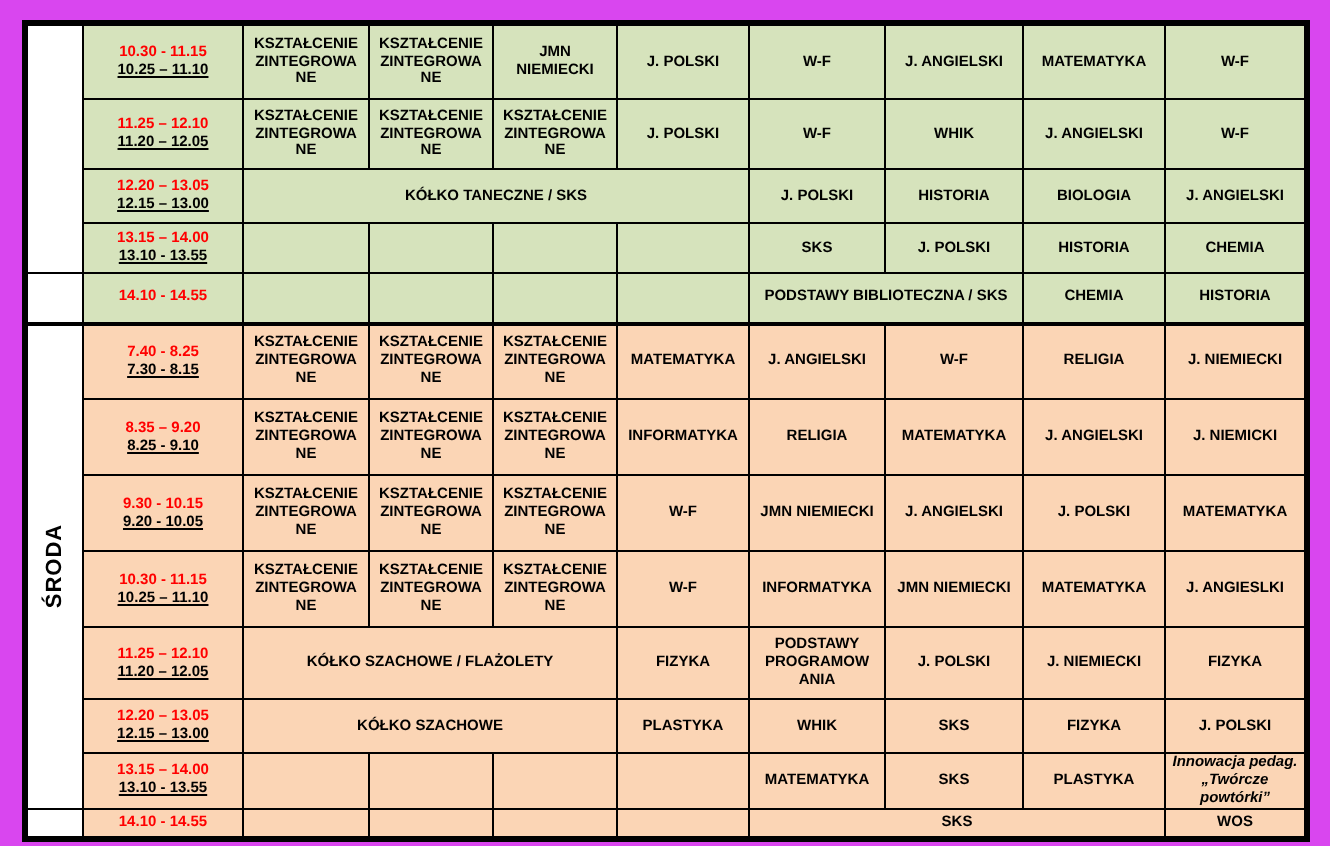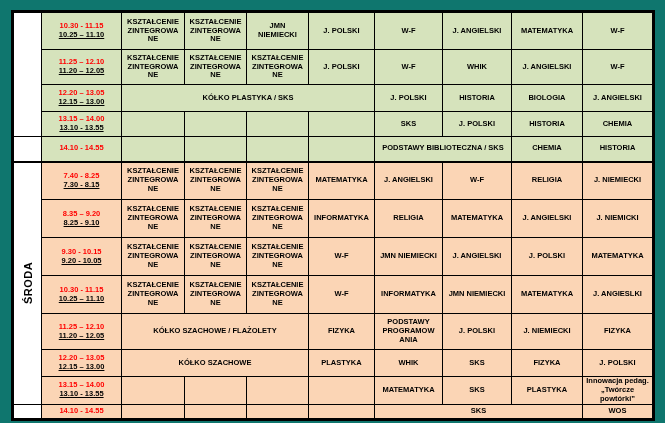--- a/index.html
+++ b/index.html
@@ -1,31 +1,31 @@
 <!DOCTYPE html>
 <html><head>
 <meta charset="utf-8">
 <style>
   html,body{margin:0;padding:0;background:#fff;}
-  .screen{position:relative;width:665px;height:423px;background:#0f766e;overflow:hidden;
+  .screen{position:relative;width:665px;height:423px;background:#d946ef;overflow:hidden;
           font-family:"Liberation Sans",sans-serif;}
   table.tt{position:absolute;left:11px;top:10px;width:641px;border-collapse:collapse;
            table-layout:fixed;border:3px solid #000;}
   table.tt td{border:1px solid #000;padding:0;margin:0;text-align:center;vertical-align:middle;
               font-weight:bold;font-size:7.5px;line-height:1.18;color:#000;white-space:pre-line;
               overflow:hidden;}
   td.day{background:#ffffff;border-right:2px solid #000;position:relative;}
   td.time{font-size:9px;line-height:1.25;border-right:2px solid #000;}
   td.time .t1{color:#ff0000;}
   td.time .t2{color:#000000;text-decoration:underline;}
   tr.g td.time, tr.g td.c{background:#d6e3bc;}
   tr.p td.time, tr.p td.c{background:#fbd5b5;}
   tr.sep td{border-top:2px solid #000;}
   td.thick-top{border-top:2px solid #000;}
-  td.small-left{font-size:6.5px;text-align:left;line-height:1.3;padding:0 1px;}
+  td.small-left{font-size:6.5px;text-align:left;line-height:1.3;padding:0 1px;font-style:italic;}
   .day-label{position:absolute;top:50%;left:50%;transform:translate(-50%,-50%) rotate(-90deg);
              white-space:nowrap;font-size:11px;font-weight:bold;letter-spacing:0.5px;}
 </style>
 </head>
 <body>
 
 <div class="screen">
 <table class="tt">
   <colgroup>
     <col style="width:29px">
@@ -72,21 +72,21 @@
 NE</td>
     <td class="c">J. POLSKI</td>
     <td class="c">W-F</td>
     <td class="c">WHIK</td>
     <td class="c">J. ANGIELSKI</td>
     <td class="c">W-F</td>
   </tr>
 
   <tr class="g" style="height:27px">
     <td class="time"><div class="t1">12.20 – 13.05</div><div class="t2">12.15 – 13.00</div></td>
-    <td class="c" colspan="4">KÓŁKO PLASTYKA / SKS</td>
+    <td class="c" colspan="4">KÓŁKO TANECZNE / SKS</td>
     <td class="c">J. POLSKI</td>
     <td class="c">HISTORIA</td>
     <td class="c">BIOLOGIA</td>
     <td class="c">J. ANGIELSKI</td>
   </tr>
 
   <tr class="g" style="height:25px">
     <td class="time"><div class="t1">13.15 – 14.00</div><div class="t2">13.10 - 13.55</div></td>
     <td class="c"></td>
     <td class="c"></td>

